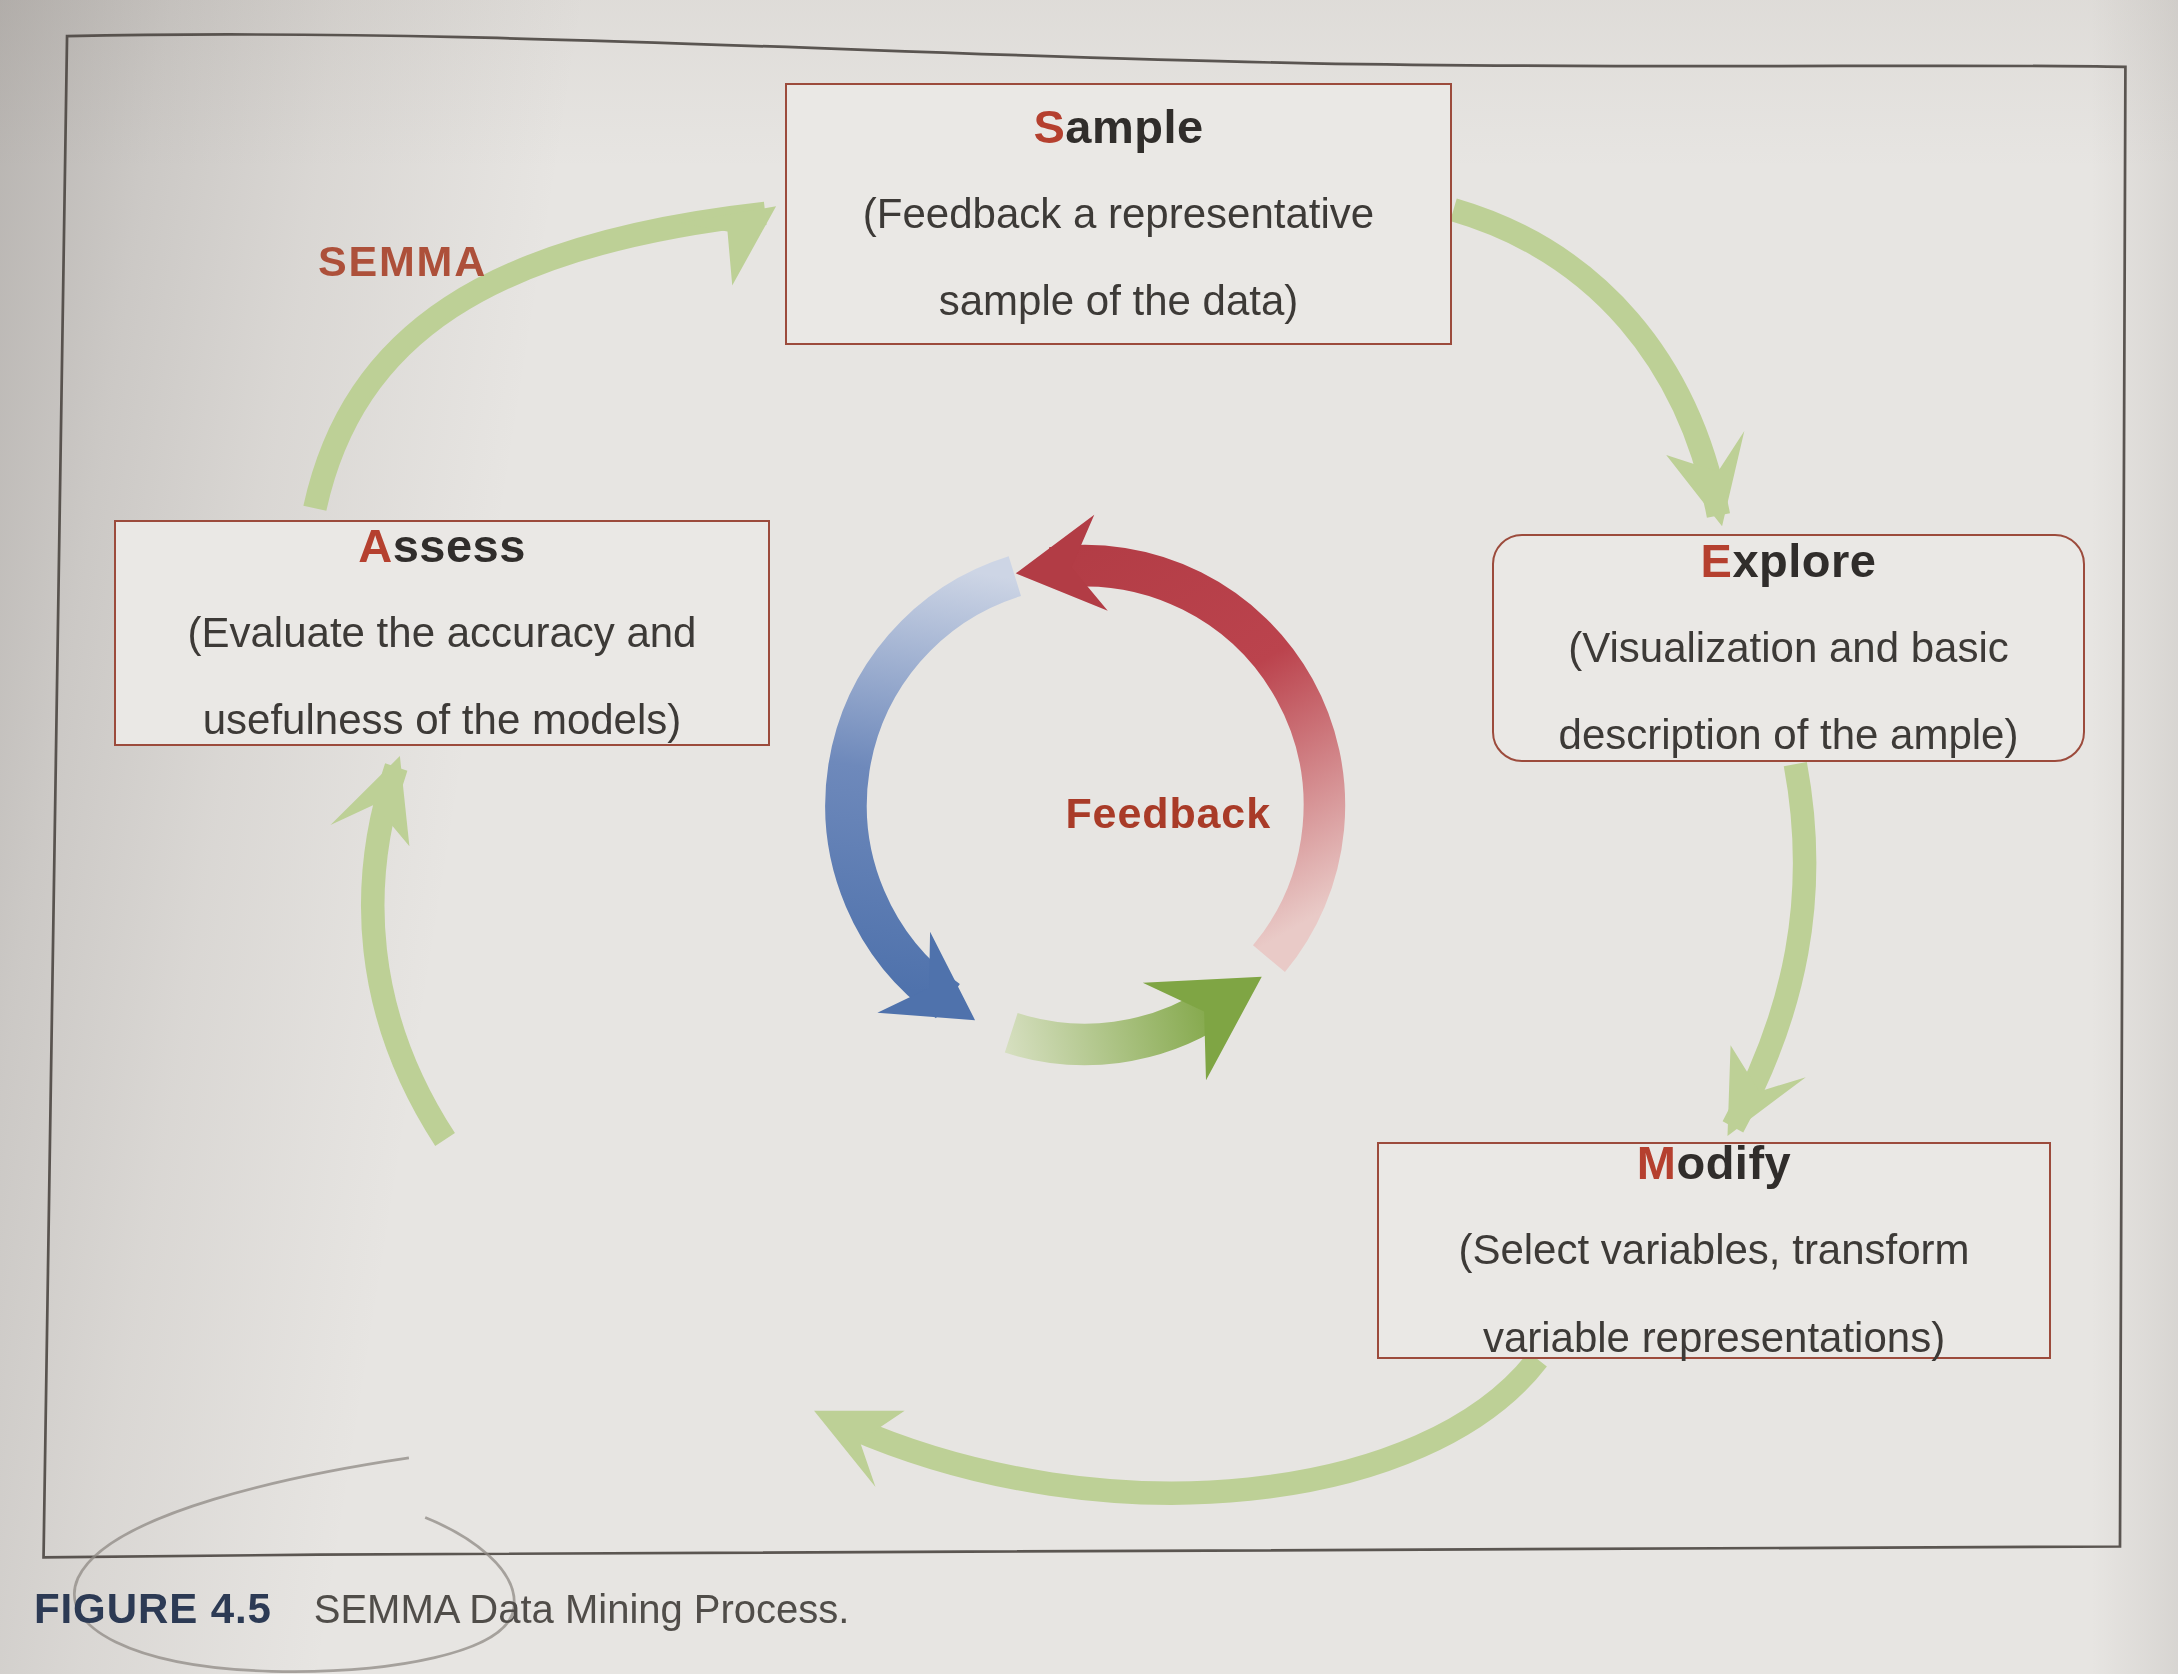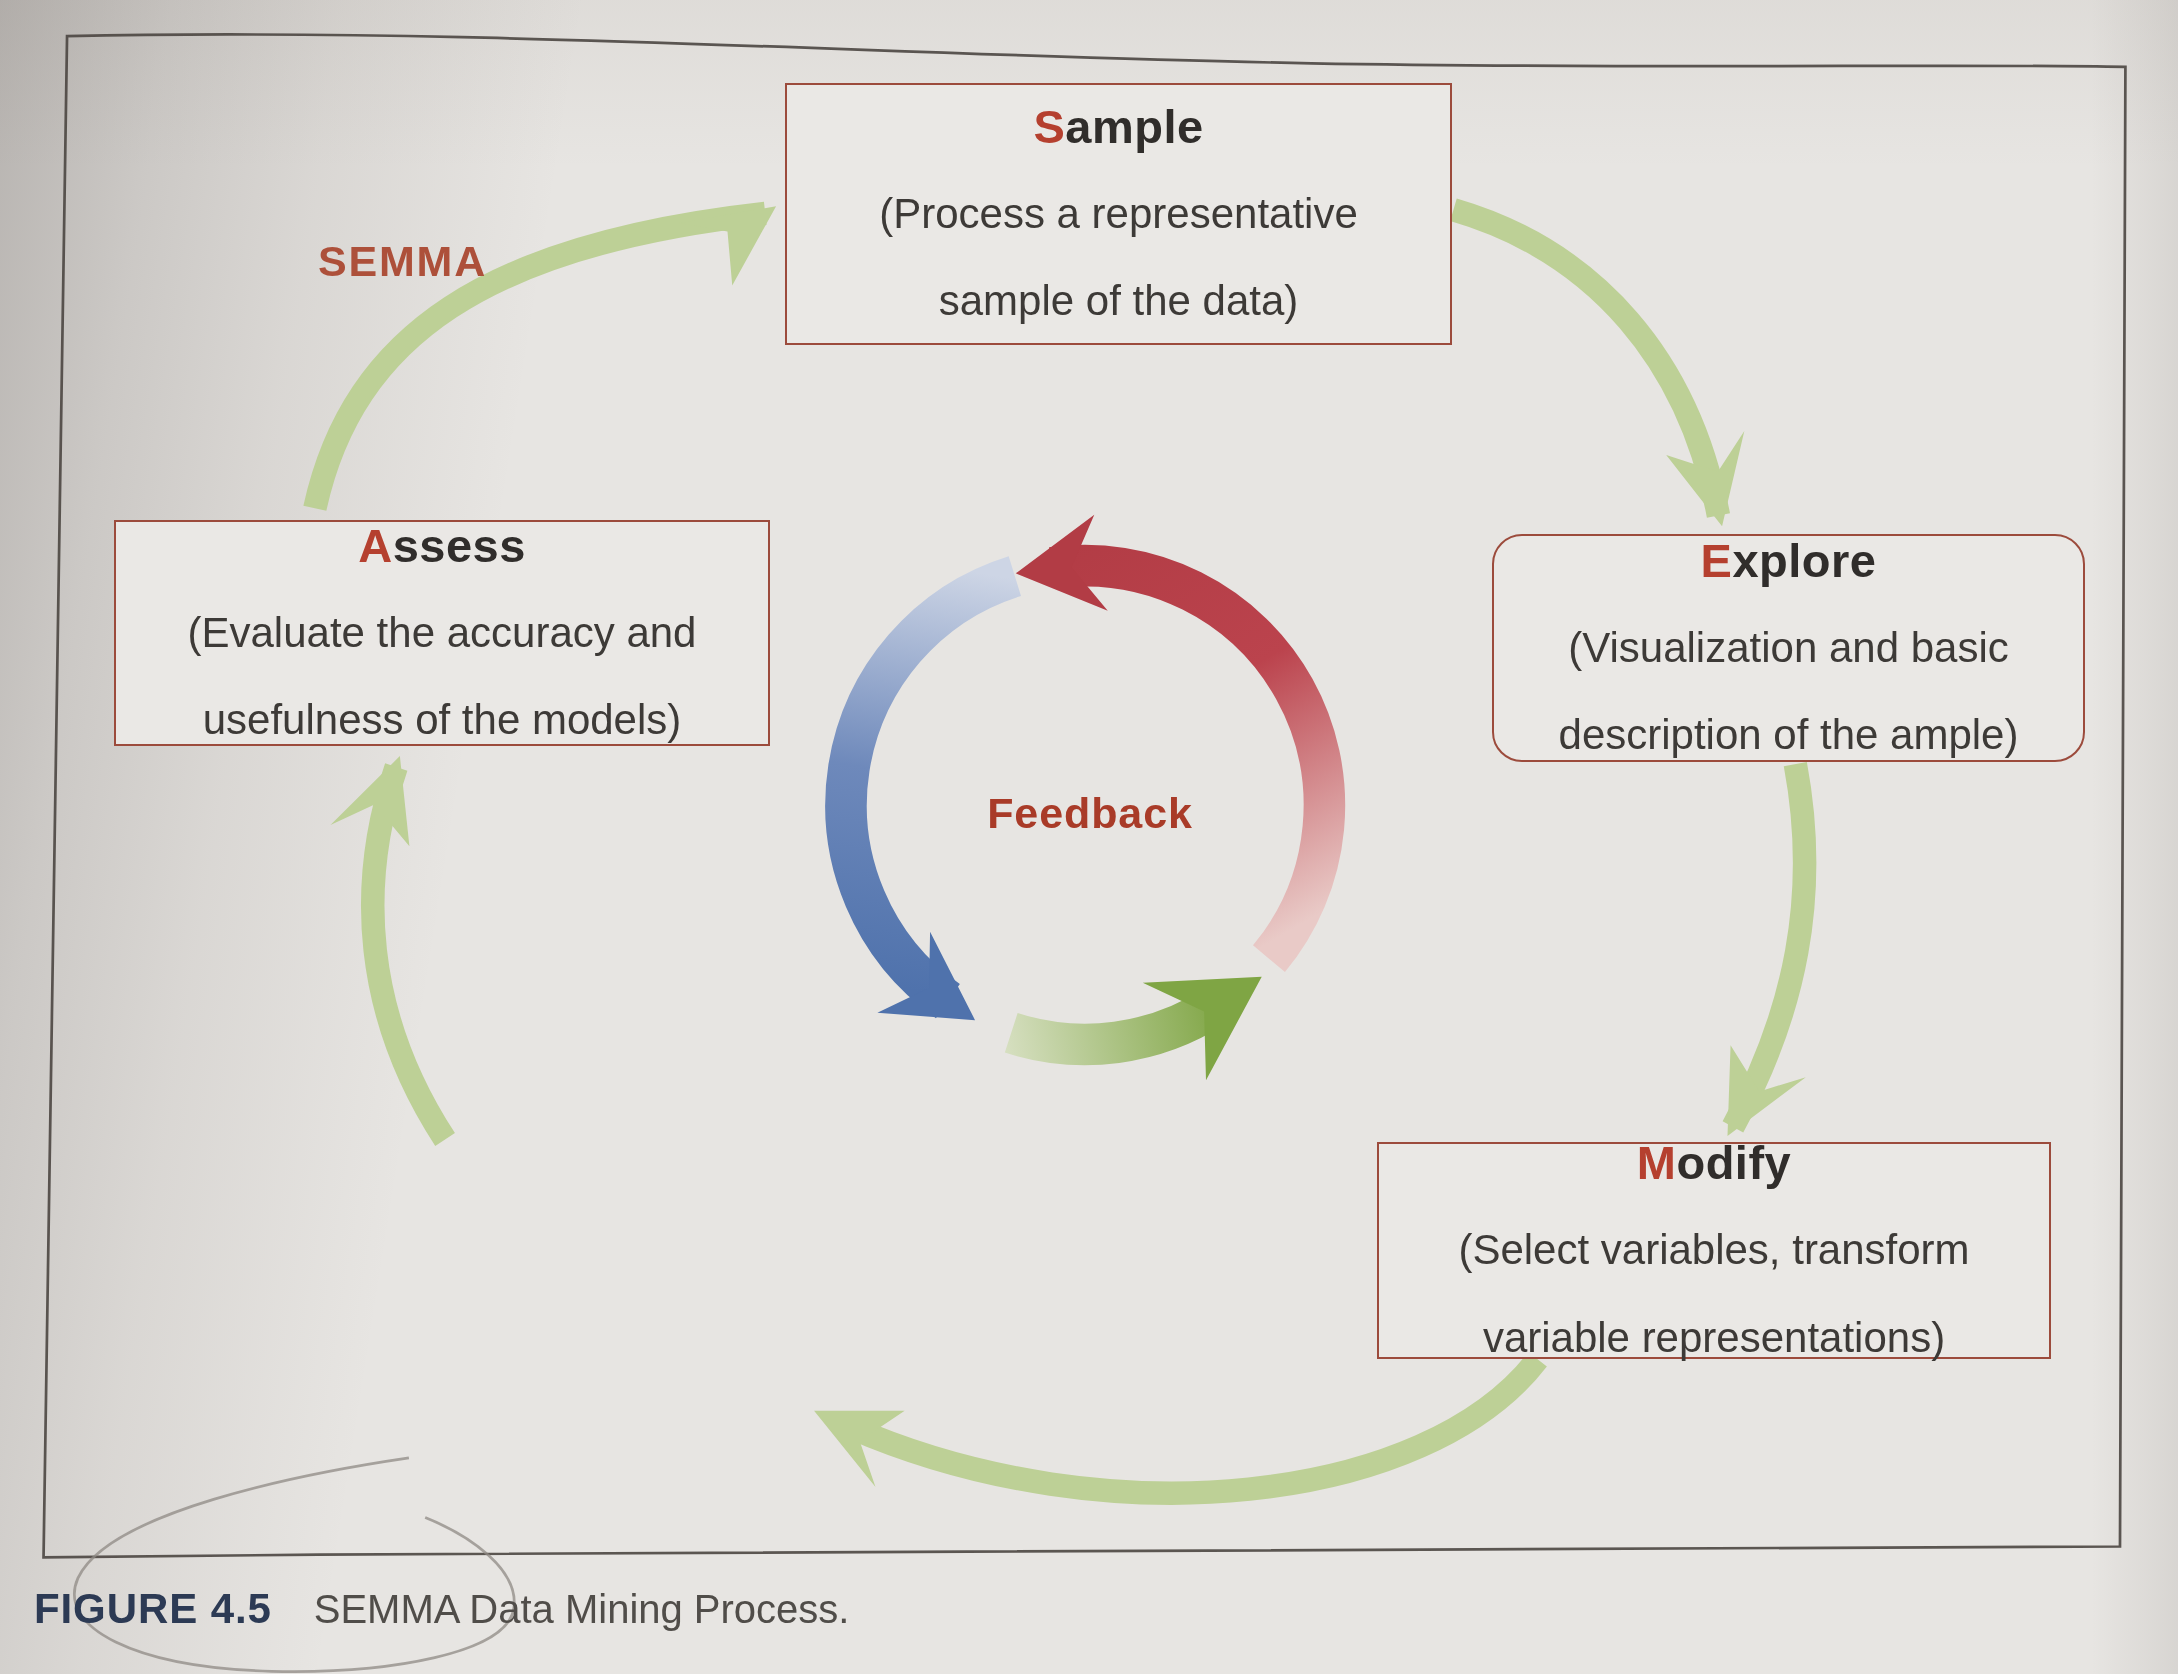--- a/index.html
+++ b/index.html
@@ -32,21 +32,21 @@
   .pbox-assess  { left:90px;  top:520px;  width:656px; height:226px;margin-left:24px; }
   .box-title { font-size:47px; font-weight:bold; color:#302d2b; letter-spacing:0.5px; line-height:1.15; }
   .box-title .init { color:#b5402f; }
   .box-line { font-size:42px; color:#3d3a37; line-height:1.32; }
 
   .semma-label {
     position:absolute; left:318px; top:237px; width:271px; text-align:left;
     font-size:43px; font-weight:bold; color:#ad503a; letter-spacing:1.8px;
   }
   .feedback-label {
-    position:absolute; left:909px; top:789px; width:362px; text-align:center;
+    position:absolute; left:909px; top:789px; width:362px; text-align:right;
     font-size:43px; font-weight:bold; color:#a93b28; letter-spacing:0.9px;
   }
   .caption {
     position:absolute; left:34px; top:1585px; display:flex; gap:42px; align-items:baseline;
   }
   .caption-number { font-size:42px; font-weight:800; color:#2c3a54; letter-spacing:0.9px; }
   .caption-title  { font-size:40px; color:#504d49; }
 </style>
 </head>
 <body>
@@ -101,21 +101,21 @@
       <path fill="#7fa544" d="M 0 0 L -95 -55 L -62 -2 L -95 52 Z" transform="translate(1395,1080) rotate(-33) scale(1.2)"></path>
     </g>
 
     <path class="pencil" d="M 452 1612 C 330 1630 120 1672 86 1745 C 62 1800 150 1844 300 1848 C 430 1851 562 1828 568 1778 C 574 1736 520 1698 470 1678"></path>
   </svg>
 
   <div class="semma-label">SEMMA</div>
 
   <div class="pbox pbox-sample">
     <div class="box-title"><span class="init">S</span><span>ample</span></div>
-    <div class="box-line">(Process a representative</div>
+    <div class="box-line">(Feedback a representative</div>
     <div class="box-line">sample of the data)</div>
   </div>
 
   <div class="pbox pbox-explore">
     <div class="box-title"><span class="init">E</span><span>xplore</span></div>
     <div class="box-line">(Visualization and basic</div>
     <div class="box-line">description of the ample)</div>
   </div>
 
   <div class="pbox pbox-modify">

